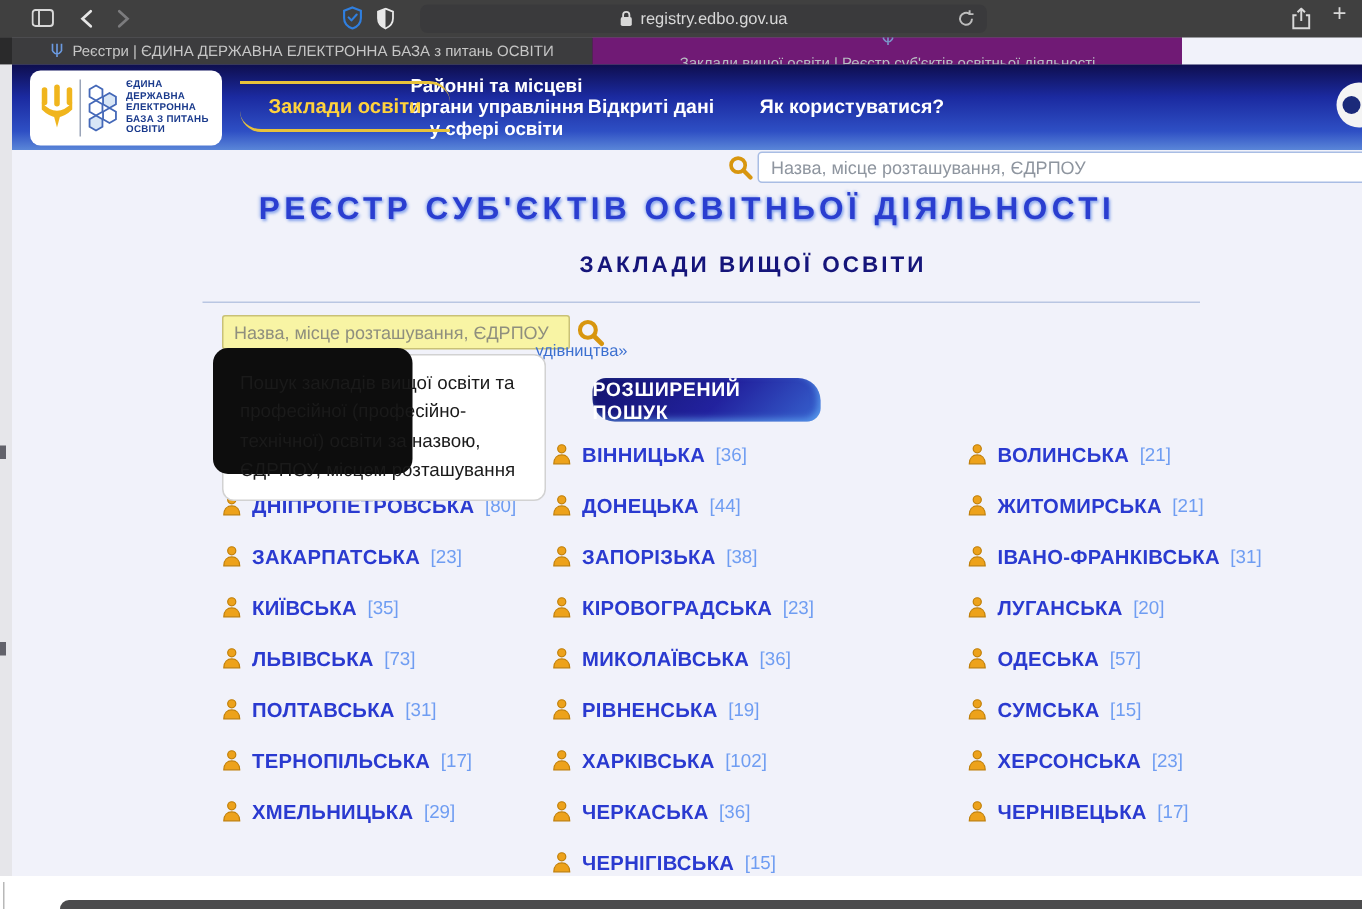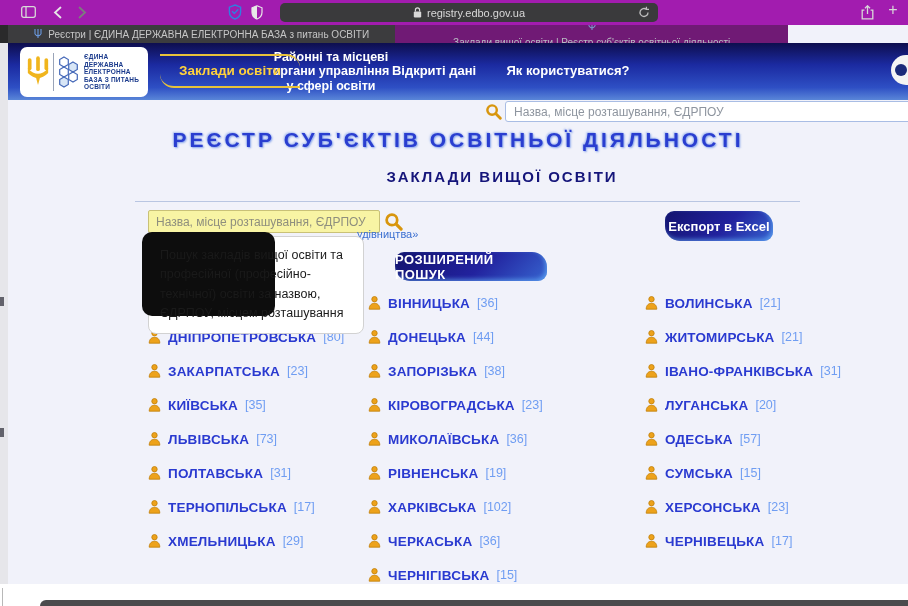--- a/index.html
+++ b/index.html
@@ -1,20 +1,20 @@
 <!DOCTYPE html>
 <html><head>
 <meta charset="utf-8">
 <style>
   html,body{margin:0;padding:0;background:#9a9a9a;}
   *{box-sizing:border-box;font-family:"Liberation Sans",sans-serif;}
   .screen{position:relative;width:908px;height:606px;overflow:hidden;background:#f1f2fa;}
 
   
-  .toolbar{position:absolute;left:0;top:0;width:908px;height:25px;background:#a21caf;}
+  .toolbar{position:absolute;left:0;top:0;width:908px;height:25px;background:#404040;}
   .tb-icon{position:absolute;top:3px;height:18px;display:flex;align-items:center;justify-content:center;}
   .addr-pill{position:absolute;left:280px;top:3px;width:378px;height:19px;background:#3a3a3c;border-radius:5px;
              display:flex;align-items:center;justify-content:center;gap:5px;color:#d8d8d8;font-size:11px;}
   .addr-reload{position:absolute;right:7px;top:2px;}
   .plus-btn{position:absolute;right:6px;top:1px;color:#d8d8d8;font-size:16px;width:18px;text-align:center;}
 
   
   .tabbar{position:absolute;left:0;top:25px;width:788px;height:18px;background:#232324;display:flex;}
   .tab{height:18px;display:flex;align-items:center;justify-content:center;gap:6px;font-size:10px;overflow:hidden;white-space:nowrap;}
   .tab-left{width:455px;background:#3c3c3e;color:#c6c6c6;border-left:8px solid #2a2a2b;}
@@ -221,21 +221,20 @@
 
     <input class="search-input" placeholder="Назва, місце розташування, ЄДРПОУ" style="">
     <span class="search-mag">
       <svg width="19" height="19" viewBox="0 0 18 18">
           <circle cx="7.5" cy="7.5" r="5" fill="none" stroke="#d8960e" stroke-width="2.6"></circle>
           <line x1="11.5" y1="11.5" x2="16.2" y2="16.2" stroke="#d8960e" stroke-width="3" stroke-linecap="round"></line>
         </svg>
     </span>
     <span class="example-fragment">удівництва»</span>
 
-    <div class="btn btn-excel">Експорт в Excel</div>
     <div class="btn btn-advanced">РОЗШИРЕНИЙ ПОШУК</div>
 
     <div class="tooltip">Пошук закладів вищої освіти та
 професійної (професійно-
 технічної) освіти за назвою,
 ЄДРПОУ, місцем розташування</div>
 
     <div class="regions-grid">
         <div class="cell"></div>
         <div class="cell">

